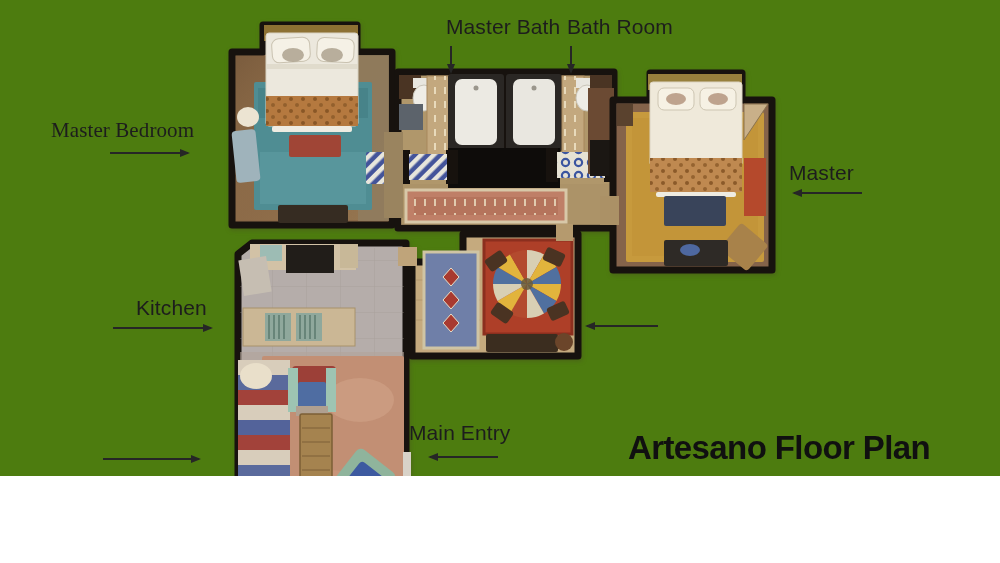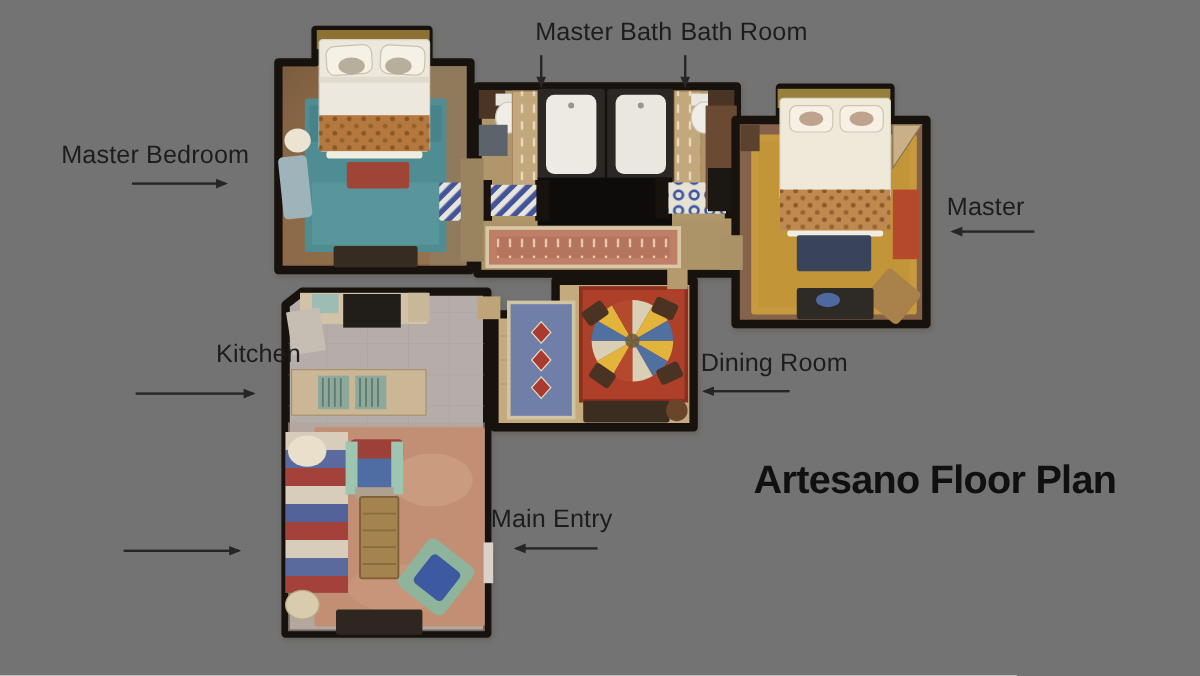--- a/index.html
+++ b/index.html
@@ -1,34 +1,34 @@
 <!DOCTYPE html>
 <html><head>
 <meta charset="utf-8">
 <style>
   html,body{margin:0;padding:0;background:#ffffff;}
-  .stage{position:relative;width:1000px;height:563px;background:#737373;overflow:hidden;
+  .stage{position:relative;width:1000px;height:476px;background:#4d7c0f;overflow:hidden;
          font-family:"Liberation Sans",sans-serif;}
   .plan-svg{position:absolute;left:0;top:0;filter:drop-shadow(1px 2px 2px rgba(70,55,40,.30));}
   .lbl{position:absolute;font-size:21px;color:#1d1d1d;white-space:nowrap;letter-spacing:.1px;}
-  .title{position:absolute;font-size:33px;font-weight:700;color:#101010;letter-spacing:-.6px;white-space:nowrap;}
+  .title{position:absolute;font-size:33px;font-weight:700;color:#101010;letter-spacing:-.6px;white-space:nowrap;margin-top:48px;}
   .arrow{position:absolute;background:#262626;}
   .arrow.h{height:2px;}
   .arrow.v{width:2px;}
   .arrow.dir-right::after{content:'';position:absolute;right:-2px;top:50%;transform:translateY(-50%);
      border-left:10px solid #262626;border-top:4px solid transparent;border-bottom:4px solid transparent;}
   .arrow.dir-left::after{content:'';position:absolute;left:-2px;top:50%;transform:translateY(-50%);
      border-right:10px solid #262626;border-top:4px solid transparent;border-bottom:4px solid transparent;}
   .arrow.dir-down::after{content:'';position:absolute;bottom:-2px;left:50%;transform:translateX(-50%);
      border-top:10px solid #262626;border-left:4px solid transparent;border-right:4px solid transparent;}
   #lb-master-bath{left:446px;top:15px;}   #ar-master-bath{left:450px;top:46px;height:26px;}
   #lb-bath-room{left:567px;top:15px;text-align:center;}     #ar-bath-room{left:570px;top:46px;height:26px;}
-  #lb-master-bedroom{left:51px;top:118px;}#ar-master-bedroom{left:110px;top:152px;width:78px;}
+  #lb-master-bedroom{left:51px;top:118px;font-family:Liberation Serif, serif;}#ar-master-bedroom{left:110px;top:152px;width:78px;}
   #lb-bedroom{left:789px;top:161px;}      #ar-bedroom{left:794px;top:192px;width:68px;}
-  #lb-kitchen{left:136px;top:284px;margin-left:44px;}      #ar-kitchen{left:113px;top:327px;width:98px;}
+  #lb-kitchen{left:136px;top:296px;}      #ar-kitchen{left:113px;top:327px;width:98px;}
   #lb-dining{left:584px;top:291px;}       #ar-dining{left:587px;top:325px;width:71px;}
   #lb-living{left:100px;top:421px;}       #ar-living{left:103px;top:458px;width:96px;}
   #lb-main-entry{left:409px;top:421px;}   #ar-main-entry{left:430px;top:456px;width:68px;}
   #title{left:628px;top:381px;}
 </style>
 </head>
 <body>
 
 <div class="stage">
 
@@ -262,21 +262,20 @@
 
   <div class="lbl" id="lb-master-bedroom">Master Bedroom</div>
   <div class="arrow h dir-right" id="ar-master-bedroom"></div>
 
   <div class="lbl" id="lb-bedroom">Master</div>
   <div class="arrow h dir-left" id="ar-bedroom"></div>
 
   <div class="lbl" id="lb-kitchen">Kitchen</div>
   <div class="arrow h dir-right" id="ar-kitchen"></div>
 
-  <div class="lbl" id="lb-dining">Dining Room</div>
   <div class="arrow h dir-left" id="ar-dining"></div>
 
   <div class="arrow h dir-right" id="ar-living"></div>
 
   <div class="lbl" id="lb-main-entry">Main Entry</div>
   <div class="arrow h dir-left" id="ar-main-entry"></div>
 
   <div class="title" id="title">Artesano Floor Plan</div>
 </div>
 

